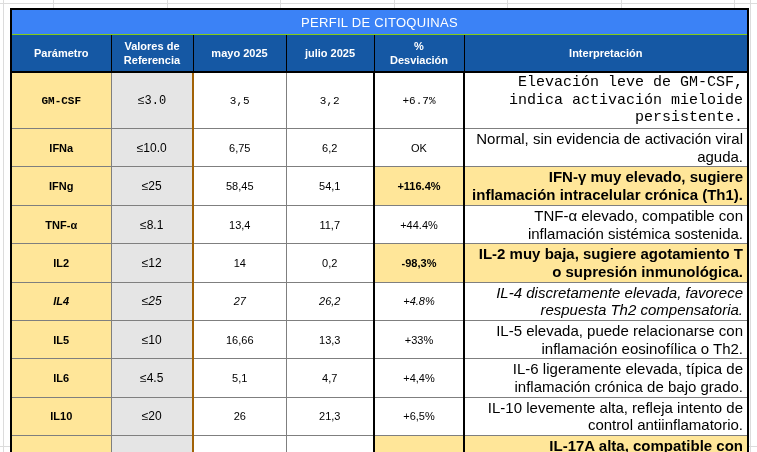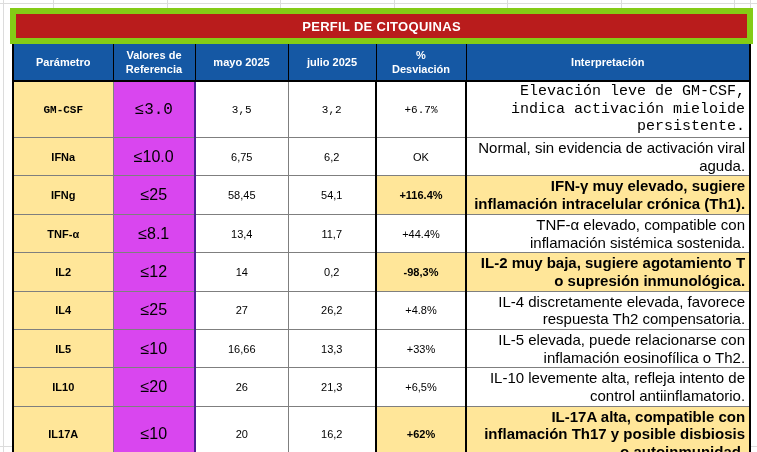--- a/index.html
+++ b/index.html
@@ -11,54 +11,54 @@
   .gridline{position:absolute;background:#dcdcdc;}
 
   table.cytokine{
     position:absolute;left:10px;top:8px;width:737px;
     border-collapse:collapse;table-layout:fixed;
     border:2px solid #000;
   }
   th,td{overflow:hidden;}
 
   th.title-cell{
-    background:#b91c1c;color:#ffffff;font-weight:bold;font-size:13px;
-    height:22px;text-align:center;border:6px solid #84cc16;letter-spacing:.3px;
+    background:#3b82f6;color:#ffffff;font-weight:normal;font-size:13px;
+    height:22px;text-align:center;border:1px solid #84cc16;letter-spacing:.3px;
   }
   tr.header-row th{
     background:#1558A4;color:#ffffff;font-weight:bold;font-size:11px;
     height:34px;text-align:center;vertical-align:middle;
     border:1px solid #000;border-bottom:2px solid #000;
     white-space:pre-line;line-height:1.3;padding:1px 2px;
   }
 
   tbody td{
     border:1px solid #7f7f7f;color:#000;font-size:11px;
     text-align:center;vertical-align:middle;padding:1px 3px;background:#fff;
   }
   td.cell-param{background:#FFE699;font-weight:bold;}
-  td.cell-reference{background:#d946ef;font-size:16px;}
-  td.cell-mayo{border-left:2px solid #4c1d95;}
+  td.cell-reference{background:#e5e5e5;font-size:12px;}
+  td.cell-mayo{border-left:2px solid #a16207;}
   td.cell-deviation{border-left:2px solid #000;}
   td.cell-interpretation{
     border-left:2px solid #000;text-align:right;font-size:15px;
     line-height:1.18;padding:1px 4px;
   }
   td.hl{background:#FFE699;font-weight:bold;}
 
   
   tbody tr:nth-child(11) td{border-top:2px solid #000;}
 
   
   tbody tr:nth-child(1){height:32px;font-family:Liberation Mono, monospace;}
   tbody tr:nth-child(2){height:25px;padding-left:28px;}
   tbody tr:nth-child(3){height:34px;}
   tbody tr:nth-child(4){height:32px;}
   tbody tr:nth-child(5){height:33px;padding-left:40px;}
-  tbody tr:nth-child(6){height:30px;}
+  tbody tr:nth-child(6){height:30px;font-style:italic;}
   tbody tr:nth-child(7){height:31px;}
   tbody tr:nth-child(8){height:30px;}
   tbody tr:nth-child(9){height:28px;}
   tbody tr:nth-child(10){height:30px;}
   tbody tr:nth-child(11){height:34px;}
   tbody tr:nth-child(12){height:33px;}
 </style>
 </head>
 <body>
 
@@ -150,20 +150,28 @@
       </tr>
       <tr>
         <td class="cell-param">IL5</td>
         <td class="cell-reference">≤10</td>
         <td class="cell-mayo">16,66</td>
         <td class="cell-julio">13,3</td>
         <td class="cell-deviation">+33%</td>
         <td class="cell-interpretation">IL-5 elevada, puede relacionarse con inflamación eosinofílica o Th2.</td>
       </tr>
       <tr>
+        <td class="cell-param">IL6</td>
+        <td class="cell-reference">≤4.5</td>
+        <td class="cell-mayo">5,1</td>
+        <td class="cell-julio">4,7</td>
+        <td class="cell-deviation">+4,4%</td>
+        <td class="cell-interpretation">IL-6 ligeramente elevada, típica de inflamación crónica de bajo grado.</td>
+      </tr>
+      <tr>
         <td class="cell-param">IL10</td>
         <td class="cell-reference">≤20</td>
         <td class="cell-mayo">26</td>
         <td class="cell-julio">21,3</td>
         <td class="cell-deviation">+6,5%</td>
         <td class="cell-interpretation">IL-10 levemente alta, refleja intento de control antiinflamatorio.</td>
       </tr>
       <tr>
         <td class="cell-param">IL17A</td>
         <td class="cell-reference">≤10</td>

